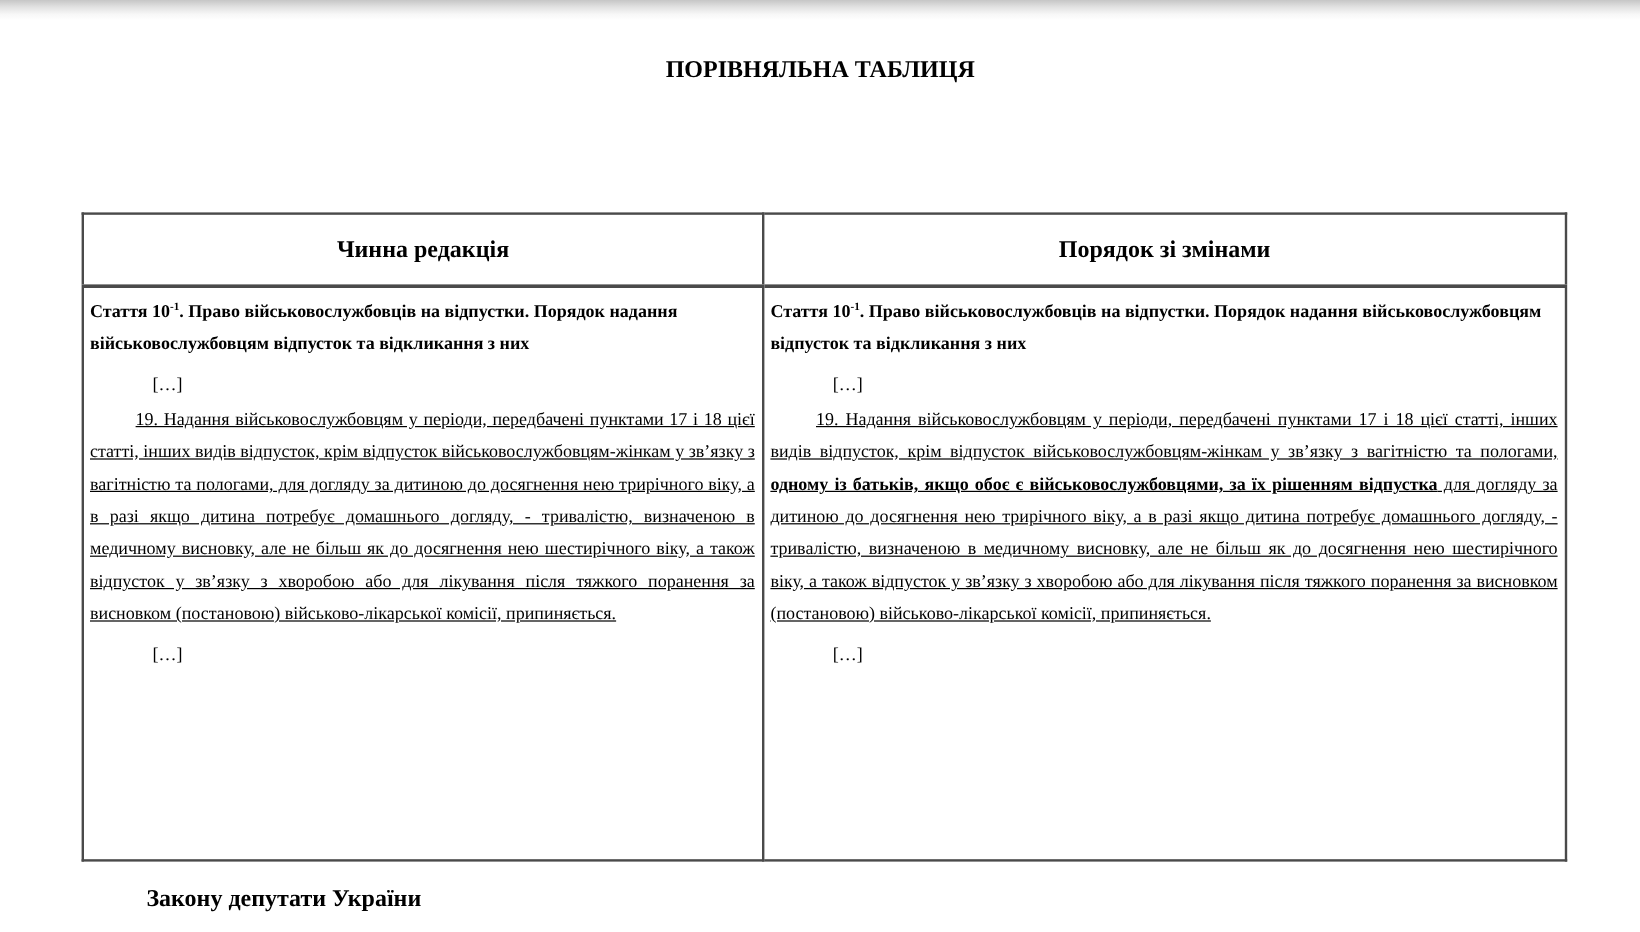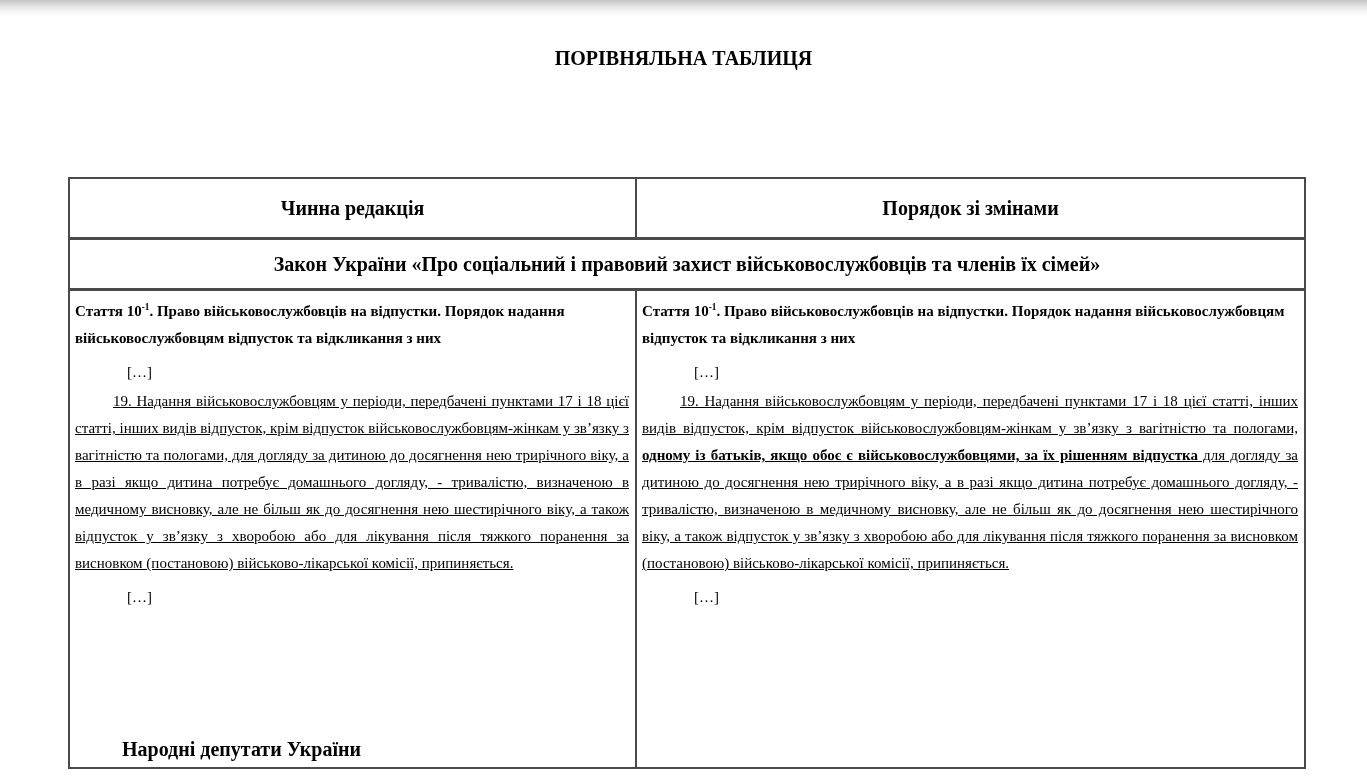--- a/index.html
+++ b/index.html
@@ -112,34 +112,31 @@
   <table class="cmp">
     <colgroup>
       <col style="width:567px">
       <col style="width:669px">
     </colgroup>
     <tbody>
       <tr class="hdr-row">
         <td>Чинна редакція</td>
         <td>Порядок зі змінами</td>
       </tr>
-      <tr class="law-row">
-        <td colspan="2">Закон України «Про соціальний і правовий захист військовослужбовців та членів їх сімей»</td>
-      </tr>
       <tr class="content-row">
         <td>
           <p class="article-heading"><span>Стаття 10</span><sup>-1</sup><span>. Право військовослужбовців на відпустки. Порядок надання військовослужбовцям відпусток та відкликання з них</span></p>
           <p class="ellipsis-line">[…]</p>
           <p class="body-par">19. Надання військовослужбовцям у періоди, передбачені пунктами 17 і 18 цієї статті, інших видів відпусток, крім відпусток військовослужбовцям-жінкам у зв’язку з вагітністю та пологами, для догляду за дитиною до досягнення нею трирічного віку, а в разі якщо дитина потребує домашнього догляду, - тривалістю, визначеною в медичному висновку, але не більш як до досягнення нею шестирічного віку, а також відпусток у зв’язку з хворобою або для лікування після тяжкого поранення за висновком (постановою) військово-лікарської комісії, припиняється.</p>
           <p class="ellipsis-line">[…]</p>
         </td>
         <td>
           <p class="article-heading"><span>Стаття 10</span><sup>-1</sup><span>. Право військовослужбовців на відпустки. Порядок надання військовослужбовцям відпусток та відкликання з них</span></p>
           <p class="ellipsis-line">[…]</p>
           <p class="body-par"><span>19. Надання військовослужбовцям у періоди, передбачені пунктами 17 і 18 цієї статті, інших видів відпусток, крім відпусток військовослужбовцям-жінкам у зв’язку з вагітністю та пологами, </span><span class="ins-bold">одному із батьків, якщо обоє є військовослужбовцями, за їх рішенням відпустка</span><span> для догляду за дитиною до досягнення нею трирічного віку, а в разі якщо дитина потребує домашнього догляду, - тривалістю, визначеною в медичному висновку, але не більш як до досягнення нею шестирічного віку, а також відпусток у зв’язку з хворобою або для лікування після тяжкого поранення за висновком (постановою) військово-лікарської комісії, припиняється.</span></p>
           <p class="ellipsis-line">[…]</p>
         </td>
       </tr>
     </tbody>
   </table>
 
-  <div class="doc-footer">Народні депутати України</div>
+  <div class="doc-footer">Закону депутати України</div>
 </div>
 
 </body></html>

